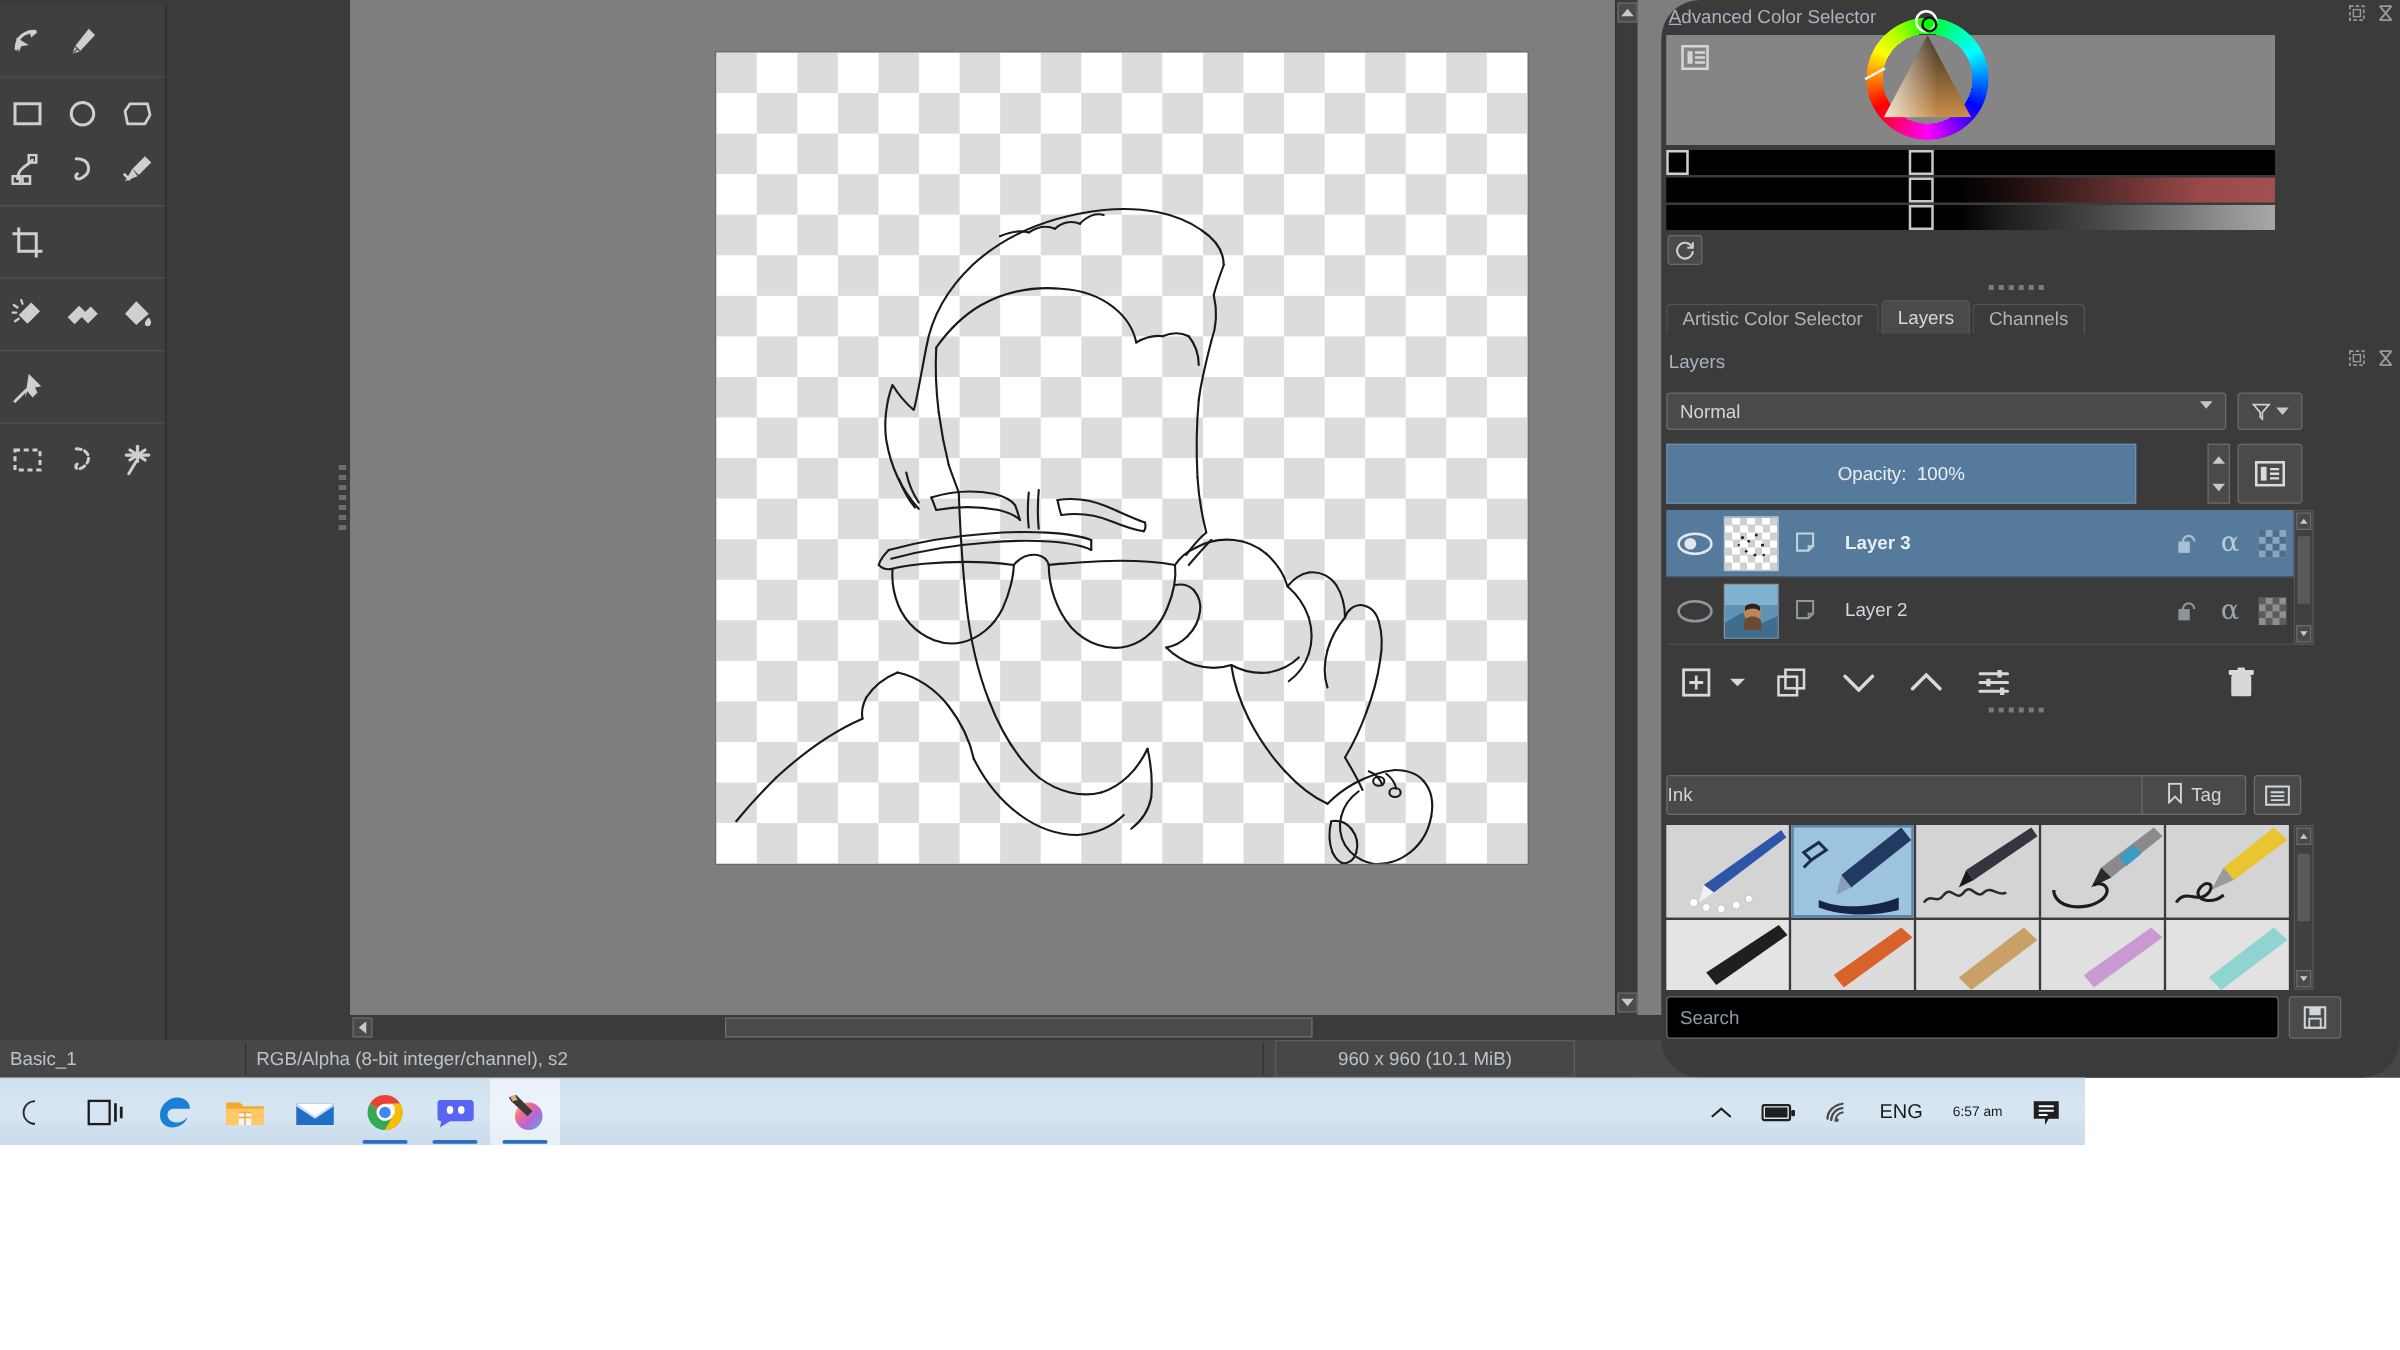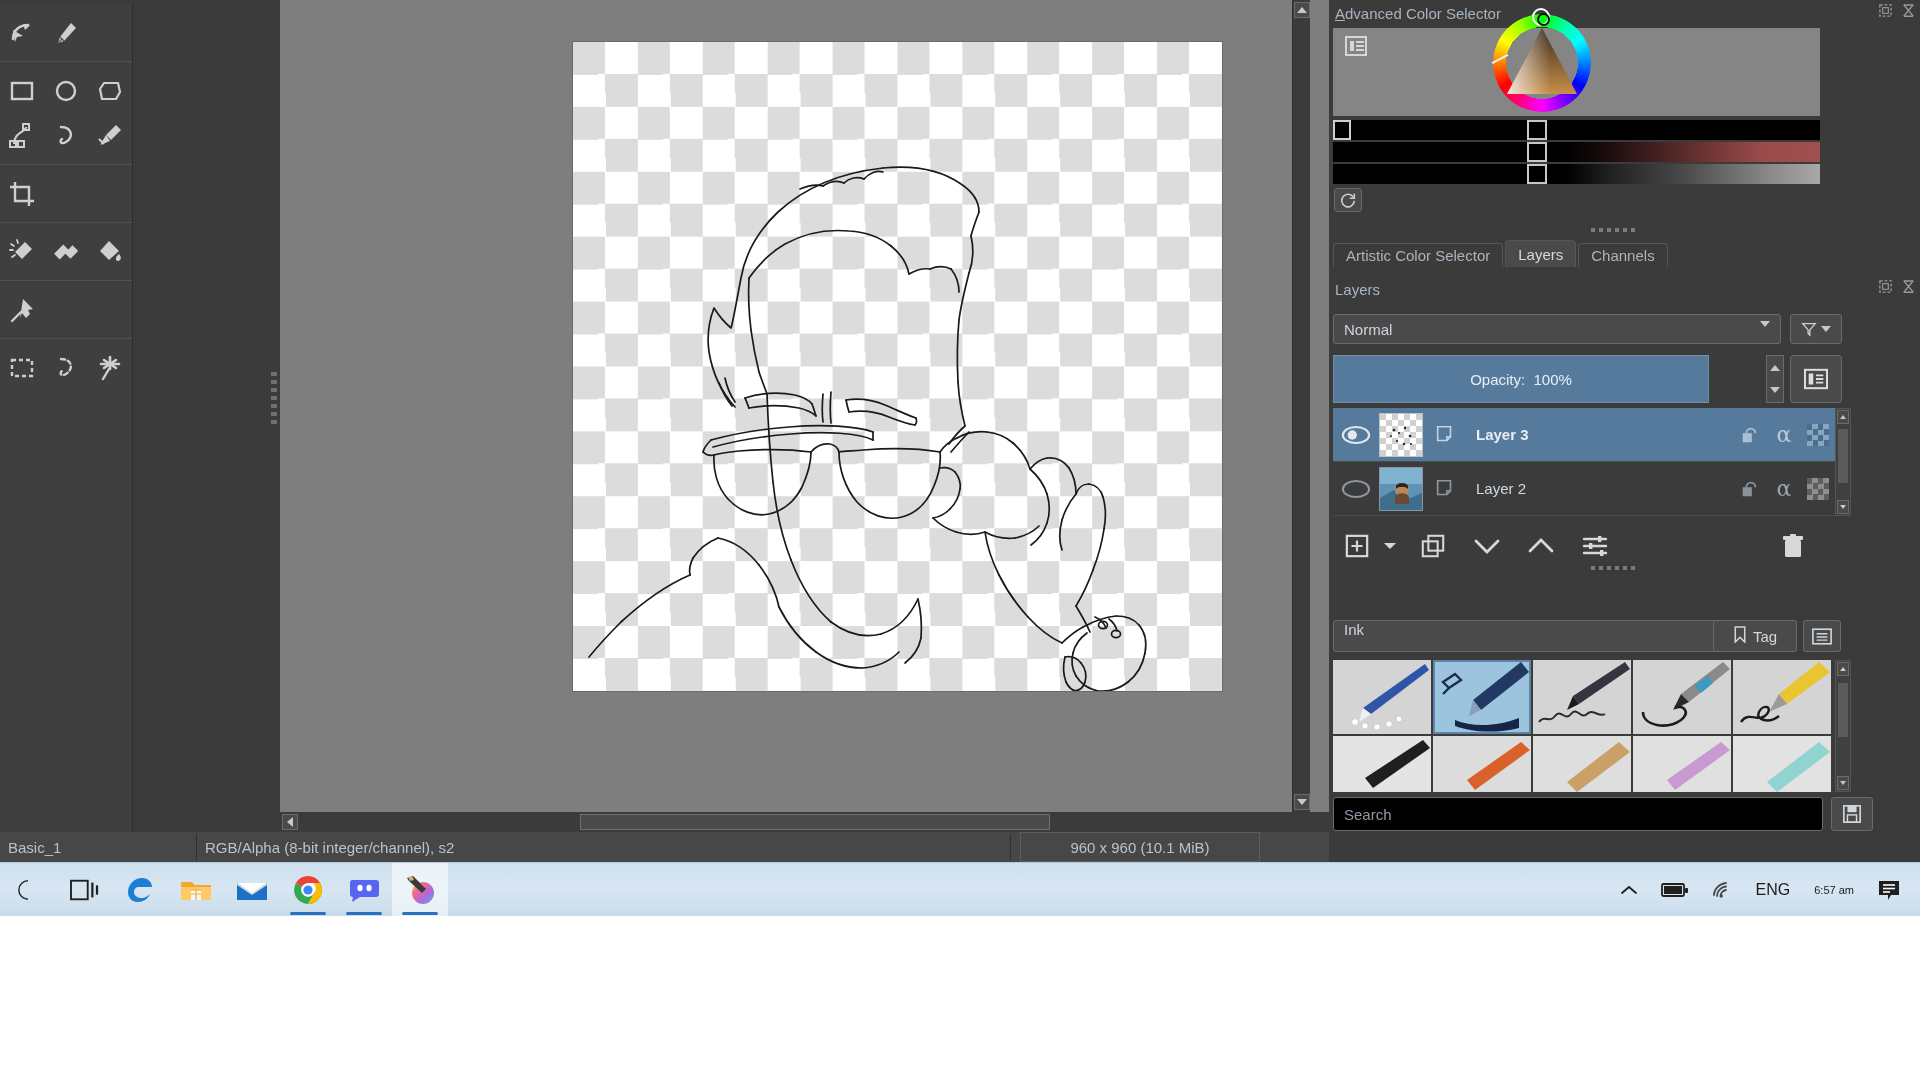--- a/index.html
+++ b/index.html
@@ -106,20 +106,21 @@
     position: absolute; left: 1020px; top: 0px; width: 240px; height: 30px;
     border: 1px solid #5c5c5c; color: #b9c3cd; font-size: 15px;
     display: flex; align-items: center; justify-content: center;
   }
   .sb-zoom { position: absolute; left: 1570px; top: 7px; }
 
   
   .dock {
     position: absolute; left: 1329px; top: 0; width: 591px; height: 862px;
     background: #3b3b3b;
+    border-radius: 31px;
   }
   .docker-title {
     position: relative; height: 26px; color: #a9b4c0; font-size: 15px;
     padding-left: 6px; display: flex; align-items: center;
   }
   .docker-title .u { text-decoration: underline; }
   .dock-btns { position: absolute; right: 4px; top: 3px; display: flex; gap: 8px; }
   .dock-btns svg { display: block; opacity: .75; }
 
   
@@ -276,21 +277,21 @@
   .layer-toolbar { position: absolute; left: 6px; top: 525px; width: 580px; height: 42px; display: flex; align-items: center; }
   .lt-btn { width: 44px; height: 42px; display: flex; align-items: center; justify-content: center; }
   .lt-btn.spaced { margin-left: 10px; }
   .lt-trash { position: absolute; right: 100px; top: 0; }
 
   
   .bp-title { position: absolute; left: 0; top: 586px; width: 591px; }
   .bp-combo {
     position: absolute; left: 4px; top: 620px; width: 416px; height: 32px;
     background: #4a4a4a; border: 1px solid #6b6b6b; border-radius: 3px;
-    color: #cfd6dd; font-size: 15px; display: flex; padding-left: 10px;
+    color: #cfd6dd; font-size: 15px; display: flex; align-items: center; 
   }
   .bp-tag {
     position: absolute; left: 384px; top: 620px; width: 84px; height: 32px;
     background: #4a4a4a; border: 1px solid #6b6b6b; border-radius: 3px;
     color: #cfd6dd; font-size: 15px; display: flex; align-items: center; justify-content: center; gap: 6px;
   }
   .bp-menu {
     position: absolute; left: 474px; top: 620px; width: 38px; height: 32px;
     background: #4a4a4a; border: 1px solid #6b6b6b; border-radius: 3px;
     display: flex; align-items: center; justify-content: center;
@@ -319,21 +320,21 @@
     color: #8e9aa6; font-size: 15px; display: flex; align-items: center; padding-left: 10px;
   }
   .bp-save {
     position: absolute; left: 502px; top: 797px; width: 42px; height: 34px;
     background: #4a4a4a; border: 1px solid #6b6b6b; border-radius: 3px;
     display: flex; align-items: center; justify-content: center;
   }
 
   
   .taskbar {
-    position: absolute; left: 0; top: 862px; width: 1920px; height: 54px;
+    position: absolute; left: 0; top: 862px; width: 1668px; height: 54px;
     background: linear-gradient(to bottom, #cfe0ee 0%, #d7e6f2 50%, #c9dbea 100%);
     border-top: 1px solid #b7cadb;
   }
   .tb-left { position: absolute; left: 0; top: 0; height: 54px; display: flex; align-items: center; }
   .tb-item {
     width: 56px; height: 54px; display: flex; align-items: center; justify-content: center;
     position: relative;
   }
   .tb-item.active { background: rgba(255,255,255,.55); }
   .tb-item .underline {

